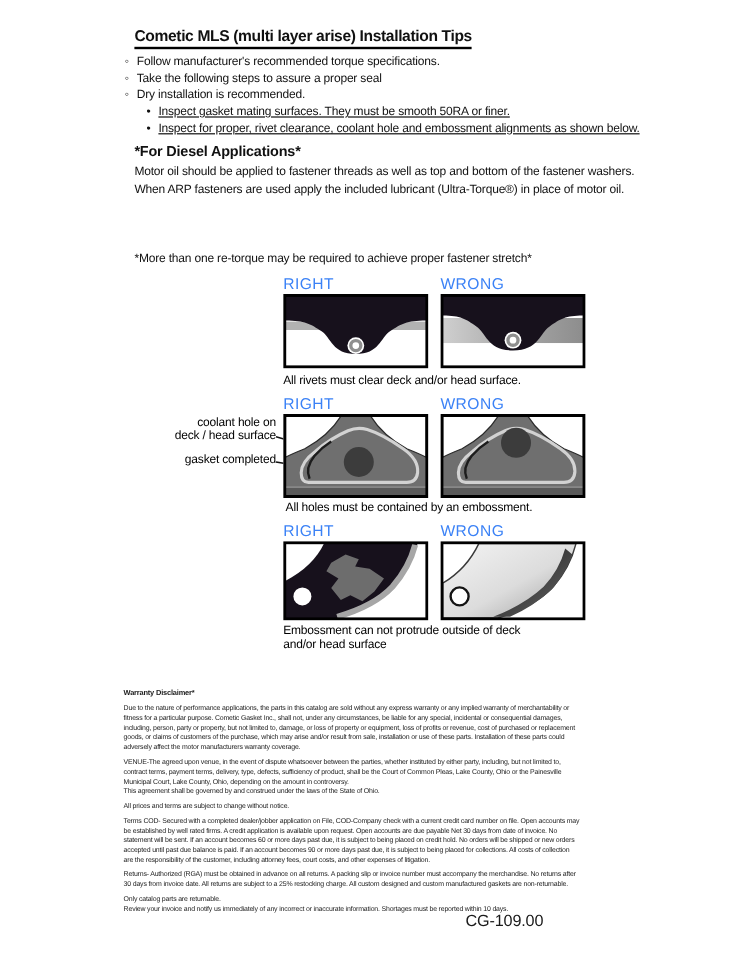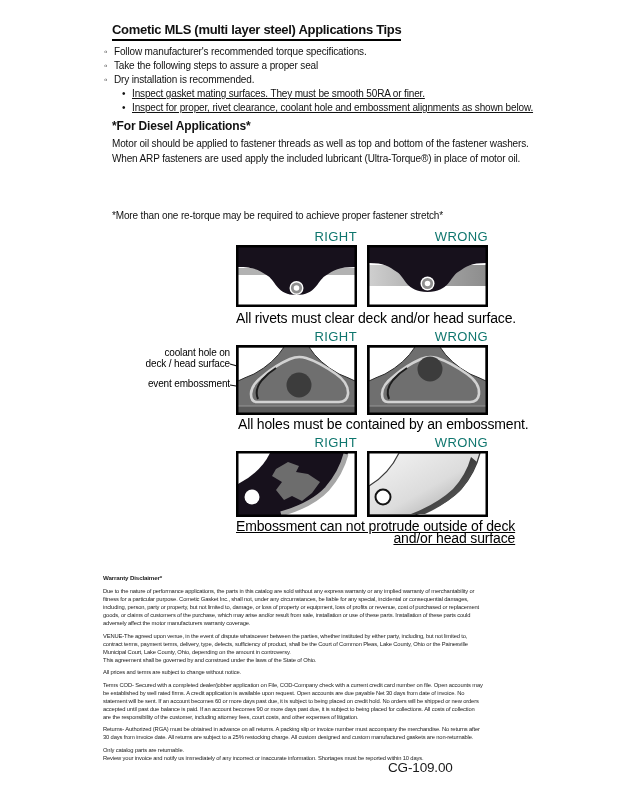--- a/index.html
+++ b/index.html
@@ -17,35 +17,35 @@
   .bullets { left:104px; top:45px; font-size:10px; line-height:14px; }
   .bullet { padding-left:10px; position:relative; }
   .bullet::before { content:"◦"; position:absolute; left:0; top:0; font-size:10px; }
   .subbullet { padding-left:10px; margin-left:18px; position:relative;text-decoration:underline; }
   .subbullet::before { content:"•"; position:absolute; left:0; top:0; font-size:10px; }
   .diesel-heading { left:112px; top:119px; font-size:12px; font-weight:bold; }
   .body-para { font-size:10px; line-height:14.5px; white-space:pre-line; }
   .para1 { left:112px; top:137px; }
   .para2 { left:112px; top:169px; }
   .note  { left:112px; top:210px; font-size:10px; }
-  .dg-header { width:121px; text-align:right; font-size:13px; letter-spacing:0.4px; color:#0f766e; }
-  .caption { font-size:14px; line-height:12px; white-space:pre-line; color:#000;text-align:right; }
+  .dg-header { width:121px; text-align:left; font-size:13px; letter-spacing:0.4px; color:#3b82f6; }
+  .caption { font-size:10px; line-height:12px; white-space:pre-line; color:#000; }
   .callout { font-size:10px; line-height:10.5px; text-align:right; white-space:pre-line; color:#000; }
   .small-print { left:103px; top:574px; width:420px; font-size:5.8px; line-height:8px; color:#1c1c1c; }
   .small-print h4 { font-size:6.2px; font-weight:bold; margin-bottom:5px; }
   .small-print p { white-space:pre-line; margin-bottom:4.5px; }
   .page-code { left:388px; top:760px; font-size:13.5px; color:#1a1a1a; }
   svg { display:block; }
 </style>
 </head>
 <body>
 
 <div class="page">
 
-  <div class="abs title">Cometic MLS (multi layer steel) Applications Tips</div>
+  <div class="abs title">Cometic MLS (multi layer arise) Installation Tips</div>
 
   <div class="abs bullets">
     <div class="bullet">Follow manufacturer's recommended torque specifications.</div>
     <div class="bullet">Take the following steps to assure a proper seal</div>
     <div class="bullet">Dry installation is recommended.</div>
     <div class="subbullet">Inspect gasket mating surfaces.  They must be smooth 50RA or finer.</div>
     <div class="subbullet">Inspect for proper, rivet clearance, coolant hole and embossment alignments as shown below.</div>
   </div>
 
   <div class="abs diesel-heading">*For Diesel Applications*</div>
@@ -86,21 +86,21 @@
     </svg>
   </div>
 
   <div class="abs caption" style="left:236px; top:312px;">All rivets must clear deck and/or head surface.</div>
 
   <div class="abs dg-header" style="left:236px; top:329px;">RIGHT</div>
   <div class="abs dg-header" style="left:367px; top:329px;">WRONG</div>
 
   <div class="abs callout" style="left:110px; top:348px; width:120px;">coolant hole on
 deck / head surface</div>
-  <div class="abs callout" style="left:110px; top:379px; width:120px;">event embossment</div>
+  <div class="abs callout" style="left:110px; top:379px; width:120px;">gasket completed</div>
 
   <svg class="abs" style="left:228px; top:352px;" width="76" height="44" viewBox="0 0 76 44">
     <line x1="2" y1="12" x2="68" y2="31" stroke="#111" stroke-width="1.2"></line>
     <line x1="2" y1="33" x2="26" y2="37" stroke="#111" stroke-width="1.2"></line>
   </svg>
 
   <div class="abs" style="left:236px; top:345px;">
     <svg width="121" height="70" viewBox="0 0 121 70">
       <rect width="121" height="70" fill="#ffffff"></rect>
       <rect x="2" y="2" width="117" height="66" fill="#6f6f6f"></rect>
@@ -162,21 +162,21 @@
         </linearGradient>
       </defs>
       <rect width="121" height="66" fill="#ffffff"></rect>
       <path d="M32,2 H113 Q108,22 94,38 Q78,55 48,64 H2 V35 Q22,23 32,2 Z" fill="url(#g2)" stroke="#3a3a3a" stroke-width="1.2"></path>
       <path d="M104,6 Q99,24 86,38 Q70,53 44,63 L58,63 Q78,54 93,40 Q104,27 110,11 Z" fill="url(#g3)"></path>
       <circle cx="16" cy="46" r="7.5" fill="#ffffff" stroke="#141414" stroke-width="2"></circle>
       <rect x="1.25" y="1.25" width="118.5" height="63.5" fill="none" stroke="#000" stroke-width="2.5"></rect>
     </svg>
   </div>
 
-  <div class="abs caption" style="left:236px; top:520px;text-decoration:underline;">Embossment can not protrude outside of deck
+  <div class="abs caption" style="left:236px; top:520px;">Embossment can not protrude outside of deck
 and/or head surface</div>
 
   <div class="abs small-print">
     <h4>Warranty Disclaimer*</h4>
     <p>Due to the nature of performance applications, the parts in this catalog are sold without any express warranty or any implied warranty of merchantability or
 fitness for a particular purpose.  Cometic Gasket Inc., shall not, under any circumstances, be liable for any special, incidental or consequential damages,
 including, person, party or property, but not limited to, damage, or loss of property or equipment, loss of profits or revenue, cost of purchased or replacement
 goods, or claims of customers of the purchase, which may arise and/or result from sale, installation or use of these parts.  Installation of these parts could
 adversely affect the motor manufacturers warranty coverage.</p>
     <p>VENUE-The agreed upon venue, in the event of dispute whatsoever between the parties, whether instituted by either party, including, but not limited to,

